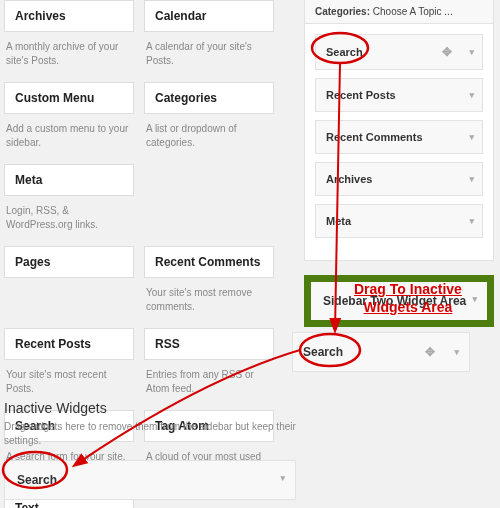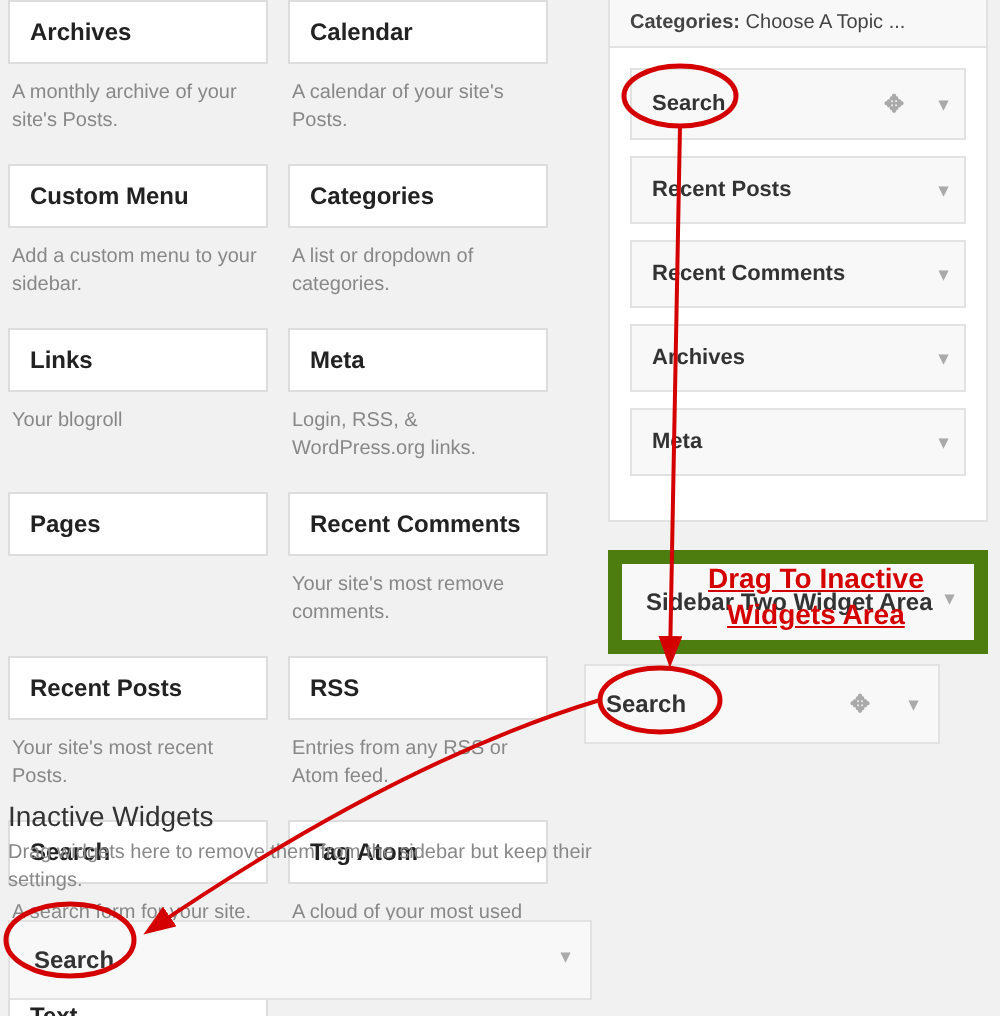--- a/index.html
+++ b/index.html
@@ -181,24 +181,20 @@
       <div class="wbox">
           <div class="title">Custom Menu</div>
           <div class="desc">Add a custom menu to your sidebar.</div>
         </div>
       <div class="wbox">
           <div class="title">Categories</div>
           <div class="desc">A list or dropdown of categories.</div>
         </div>
     </div>
     <div class="widget-col">
-      <div class="wbox">
-          <div class="title">Links</div>
-          <div class="desc">Your blogroll</div>
-        </div>
       <div class="wbox">
           <div class="title">Meta</div>
           <div class="desc">Login, RSS, &amp; WordPress.org links.</div>
         </div>
     </div>
     <div class="widget-col">
       <div class="wbox">
           <div class="title">Pages</div>
         </div>
       <div class="wbox">

